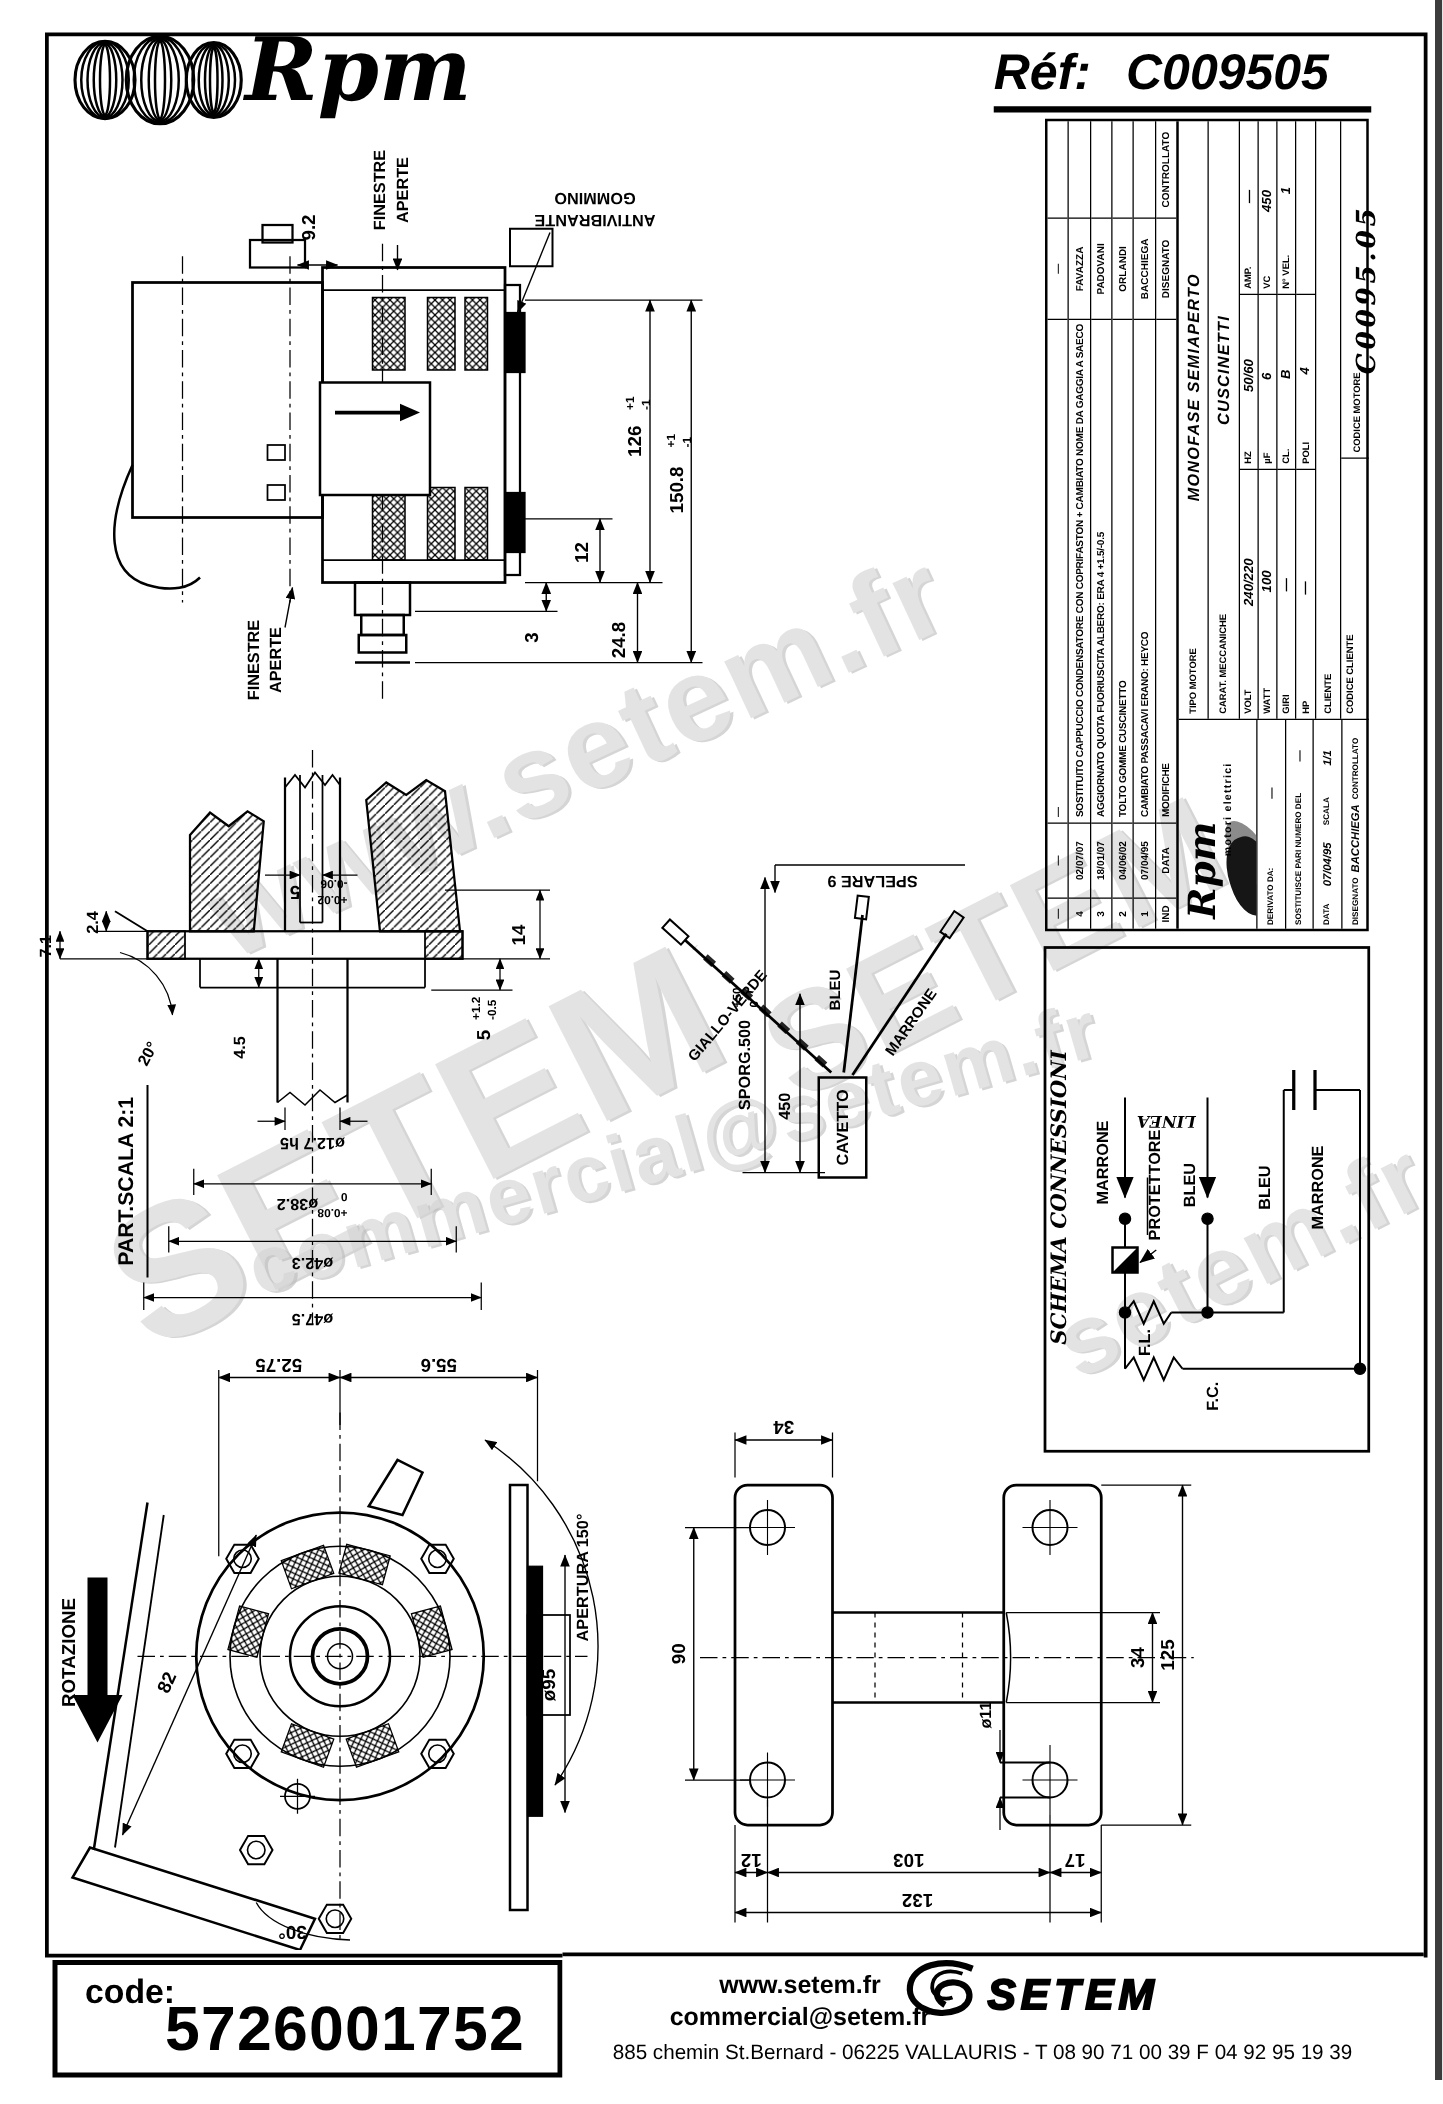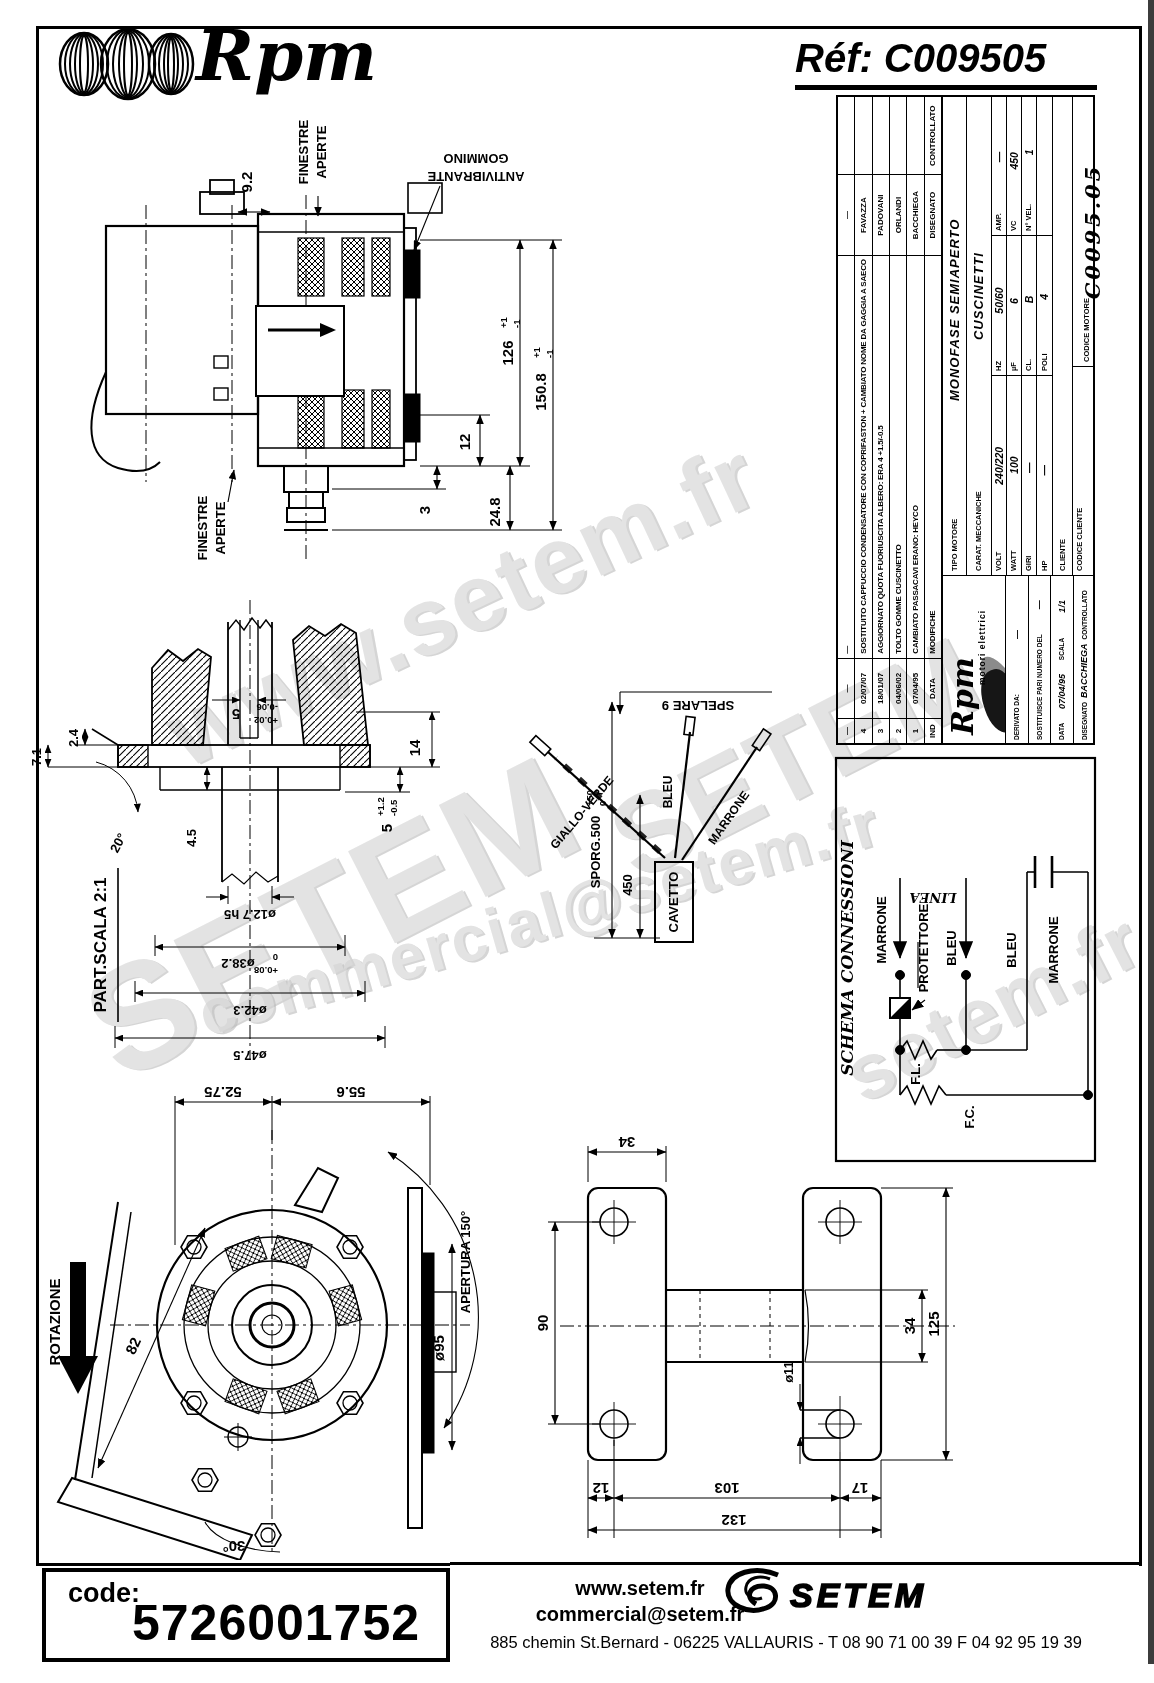--- a/index.html
+++ b/index.html
@@ -9,21 +9,21 @@
   .edge-right{position:absolute;right:0;top:0;width:6px;height:1664px;background:#3c3c3c;z-index:9;}
 
   
   .wm{position:absolute;z-index:1;color:#d3d3d3;opacity:.62;font-weight:bold;
       letter-spacing:2px;white-space:nowrap;text-shadow:2px 2px 0 #bcbcbc;transform-origin:left top;}
 
   
   .brand-text{position:absolute;left:196px;top:14px;font-family:"DejaVu Serif",serif;
       font-style:italic;font-weight:bold;font-size:70px;z-index:5;}
   .ref{position:absolute;left:795px;top:36px;width:302px;z-index:5;border-bottom:5px solid #000;
-      padding-bottom:4px;font-style:italic;font-weight:bold;font-size:40px;display:flex;gap:11px;}
+      padding-bottom:4px;font-style:italic;font-weight:bold;font-size:40px;display:flex;gap:28px;}
 
   
   svg.view{position:absolute;z-index:2;}
   text{fill:#000;font-family:"Liberation Sans",sans-serif;}
   .t17{font-size:17px;font-weight:bold;}
   .t15{font-size:15px;font-weight:bold;}
   .t13{font-size:13px;font-weight:bold;}
   .t12{font-size:12px;font-weight:bold;}
   .t9{font-size:9.5px;font-weight:bold;}
   .ser{font-family:"DejaVu Serif",serif;font-style:italic;}

